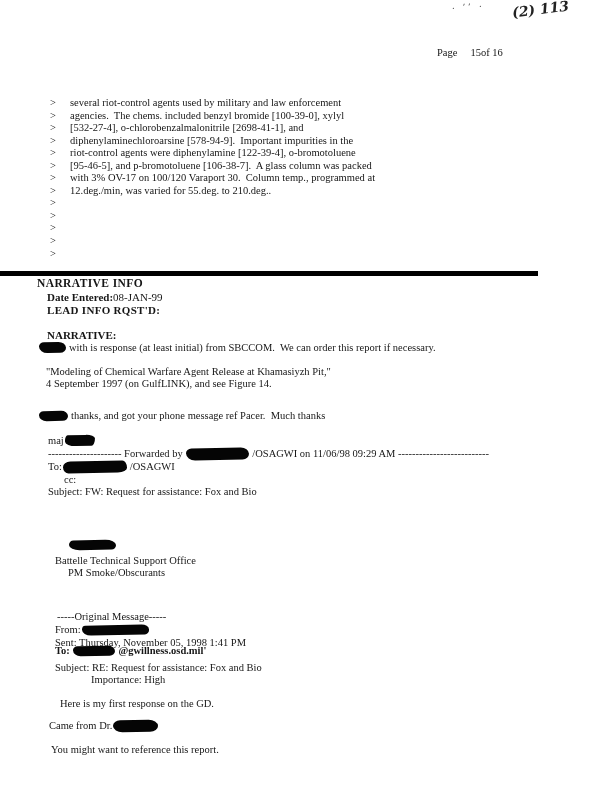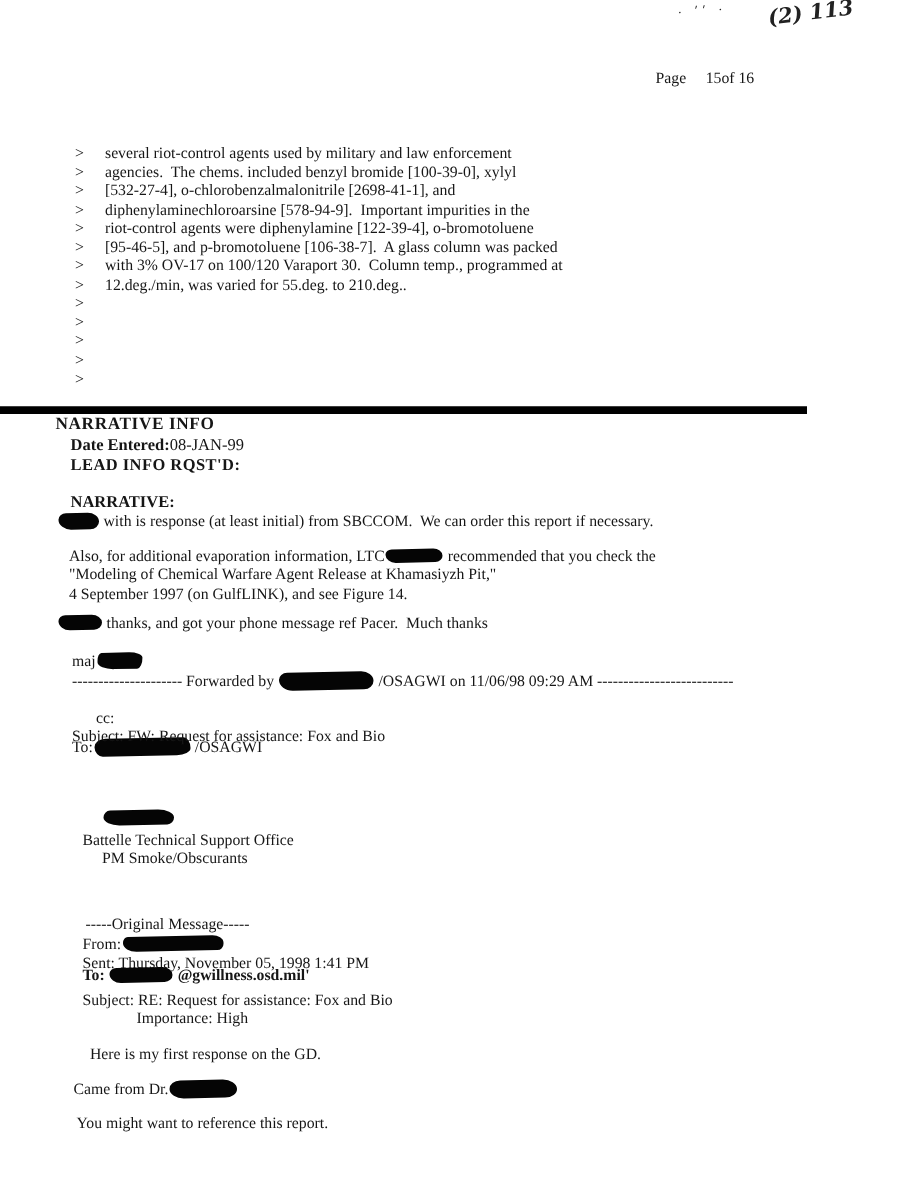--- a/index.html
+++ b/index.html
@@ -28,21 +28,21 @@
   
   .sec-title{left:37px;top:277px;font-size:11.5px;letter-spacing:.4px;}
   .date-line{left:47px;top:291px;font-size:11px;}
   .lead-line{left:47px;top:304px;font-size:11px;letter-spacing:.3px;}
   .narr-label{left:47px;top:329px;font-size:11px;}
   .narr-l1{left:38px;top:342px;}
   .narr-p2{left:46px;top:366px;line-height:12.4px;}
   .narr-p3{left:38px;top:410px;}
   .maj-line{left:48px;top:435px;}
   .fwd-line{left:48px;top:448px;}
-  .to1-line{left:48px;top:461px;margin-top:31px;}
+  .to1-line{left:48px;top:461px;}
   .cc-line{left:64px;top:474px;}
   .subj1-line{left:48px;top:486px;}
   .sig-blob{left:68px;top:540px;}
   .org1{left:55px;top:555px;}
   .org2{left:68px;top:567px;}
   .om-sep{left:57px;top:611px;}
   .om-from{left:55px;top:624px;}
   .om-sent{left:55px;top:637px;}
   .om-to{left:55px;top:645px;font-weight:bold;}
   .om-subj{left:55px;top:662px;}
@@ -93,21 +93,20 @@
   </div>
   <div class="abs lead-line b">LEAD INFO RQST'D:</div>
 
   <div class="abs narr-label b">NARRATIVE:</div>
 
   <div class="abs narr-l1">
     <span class="redact" style="width:27px;height:11px;"></span><span class="t">with is response (at least initial) from SBCCOM.  We can order this report if necessary.</span>
   </div>
 
   <div class="abs narr-p2">
-    <div><span class="t">Also, for additional evaporation information, LTC</span><span class="redact" style="width:38px;height:9px;"></span><span class="t">recommended that you check the</span></div>
     <div class="t">"Modeling of Chemical Warfare Agent Release at Khamasiyzh Pit,"</div>
     <div class="t">4 September 1997 (on GulfLINK), and see Figure 14.</div>
   </div>
 
   <div class="abs narr-p3">
     <span class="redact" style="width:29px;height:10px;"></span><span class="t">thanks, and got your phone message ref Pacer.  Much thanks</span>
   </div>
 
   <div class="abs maj-line">
     <span class="t">maj</span><span class="redact" style="width:30px;height:11px;border-radius:3px 10px 4px 12px / 6px 4px 8px 5px;"></span>

